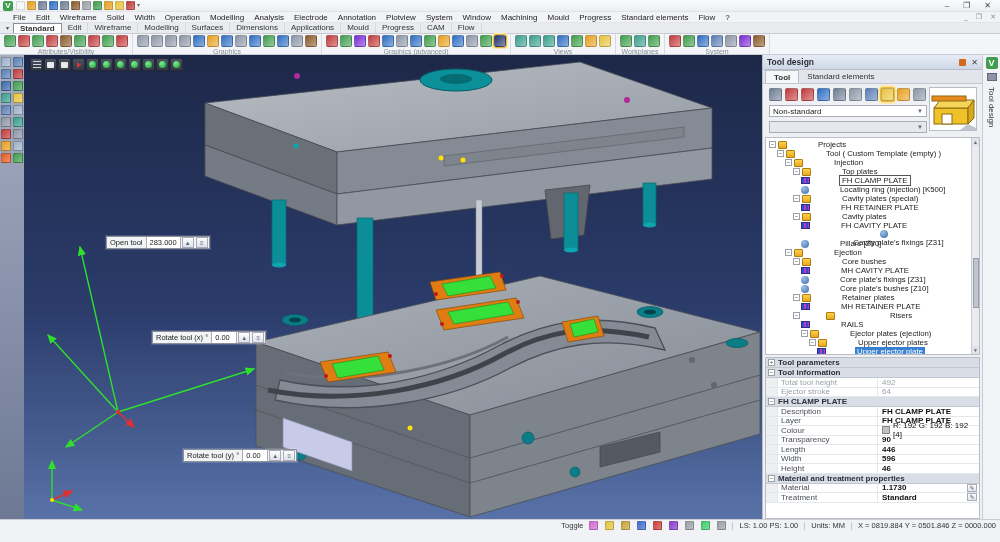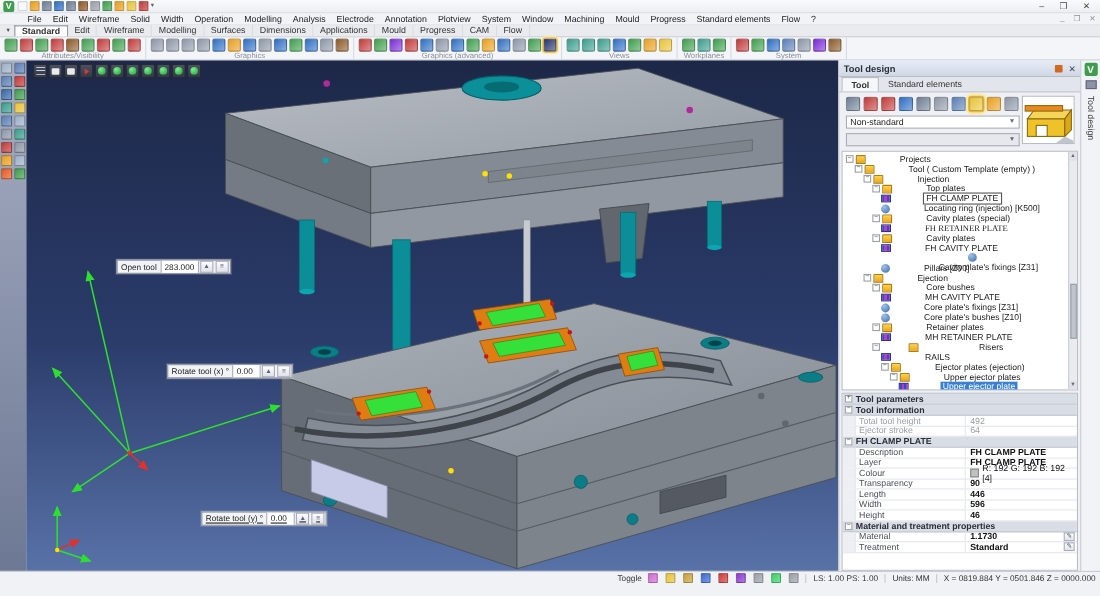--- a/index.html
+++ b/index.html
@@ -7,21 +7,21 @@
   body { font-family:"Liberation Sans", sans-serif; background:#d4d7dd; position:relative; font-size:9px; color:#222; }
 
   
   #titlebar { position:absolute; left:0; top:0; width:1000px; height:12px; background:linear-gradient(#fafbfc,#eceef2); display:flex; align-items:center; padding:0 3px; border-bottom:1px solid #dfe2e8; }
   .qicon { width:9px; height:9px; border-radius:1px; margin-right:2px; flex:0 0 auto; }
   .vlogo { width:10px; height:10px; background:#3f9e4d; color:#fff; font-weight:bold; font-size:8px; line-height:10px; text-align:center; border-radius:2px; margin-right:3px; }
   #title-text { position:absolute; left:0; right:0; text-align:center; font-size:8px; color:#3a3f48; pointer-events:none; }
   .wbtns { margin-left:auto; display:flex; gap:14px; padding-right:6px; z-index:2; }
   .wbtn { font-size:8px; color:#444; line-height:10px; }
 
-  #menubar { position:absolute; left:0; top:12px; width:1000px; height:11px; background:#f2f3f6; display:flex; align-items:center; padding-left:20px; border-bottom:1px solid #e2e4ea; }
+  #menubar { position:absolute; left:0; top:12px; width:1000px; height:11px; background:#f2f3f6; display:flex; align-items:center; padding-left:8px; border-bottom:1px solid #e2e4ea; }
   .menu-item { font-size:8px; color:#222; padding:0 5px; line-height:11px; }
   .cbtns { margin-left:auto; display:flex; gap:8px; padding-right:4px; }
   .cbtn { font-size:7px; color:#8a8f99; }
 
   #tabrow { position:absolute; left:0; top:23px; width:1000px; height:11px; background:#e9ebef; display:flex; align-items:flex-end; padding-left:2px; border-bottom:1px solid #c9ccd3; }
   .tab-dd { width:11px; height:10px; font-size:6px; color:#555; text-align:center; line-height:10px; }
   .rtab { font-size:8px; color:#333; padding:0 6px; height:10px; line-height:10px; border-right:1px solid #d7dade; background:#e9ebef; }
   .rtab.active { background:#fff; border:1px solid #8a8f99; border-bottom:none; font-weight:bold; }
 
   #ribbon { position:absolute; left:0; top:34px; width:1000px; height:21px; background:#f3f5f8; border-bottom:1px solid #c9ccd3; display:flex; }
@@ -453,21 +453,21 @@
       <span class="ob-value">283.000</span>
       <span class="ob-btn">▲</span>
       <span class="ob-btn">≡</span>
     </div>
     <div class="overlay-box" style="left:128px; top:276px;">
       <span class="ob-label">Rotate tool (x) °</span>
       <span class="ob-value">0.00</span>
       <span class="ob-btn">▲</span>
       <span class="ob-btn">≡</span>
     </div>
-    <div class="overlay-box" style="left:159px; top:410px;text-decoration:underline;">
+    <div class="overlay-box" style="left:159px; top:394px;">
       <span class="ob-label">Rotate tool (y) °</span>
       <span class="ob-value">0.00</span>
       <span class="ob-btn">▲</span>
       <span class="ob-btn">≡</span>
     </div>
   </div>
 
   <div id="panel">
     <div id="panel-header">
       <span id="panel-title">Tool design</span>
@@ -541,21 +541,21 @@
           </div>
           <div class="trow" style="padding-left: 32px;">
             <div class="tico comp"></div>
             <div class="tlabel">Locating ring (injection) [K500]</div>
           </div>
           <div class="trow" style="padding-left: 24px;">
             <div class="texp">−</div>
             <div class="tico folder"></div>
             <div class="tlabel">Cavity plates (special)</div>
           </div>
-          <div class="trow" style="padding-left: 32px; font-family: Liberation Serif, serif;">
+          <div class="trow" style="padding-left: 32px;">
             <div class="tico plate"></div>
             <div class="tlabel">FH RETAINER PLATE</div>
           </div>
           <div class="trow" style="padding-left: 24px;">
             <div class="texp">−</div>
             <div class="tico folder"></div>
             <div class="tlabel">Cavity plates</div>
           </div>
           <div class="trow" style="padding-left: 32px;">
             <div class="tico plate"></div>

